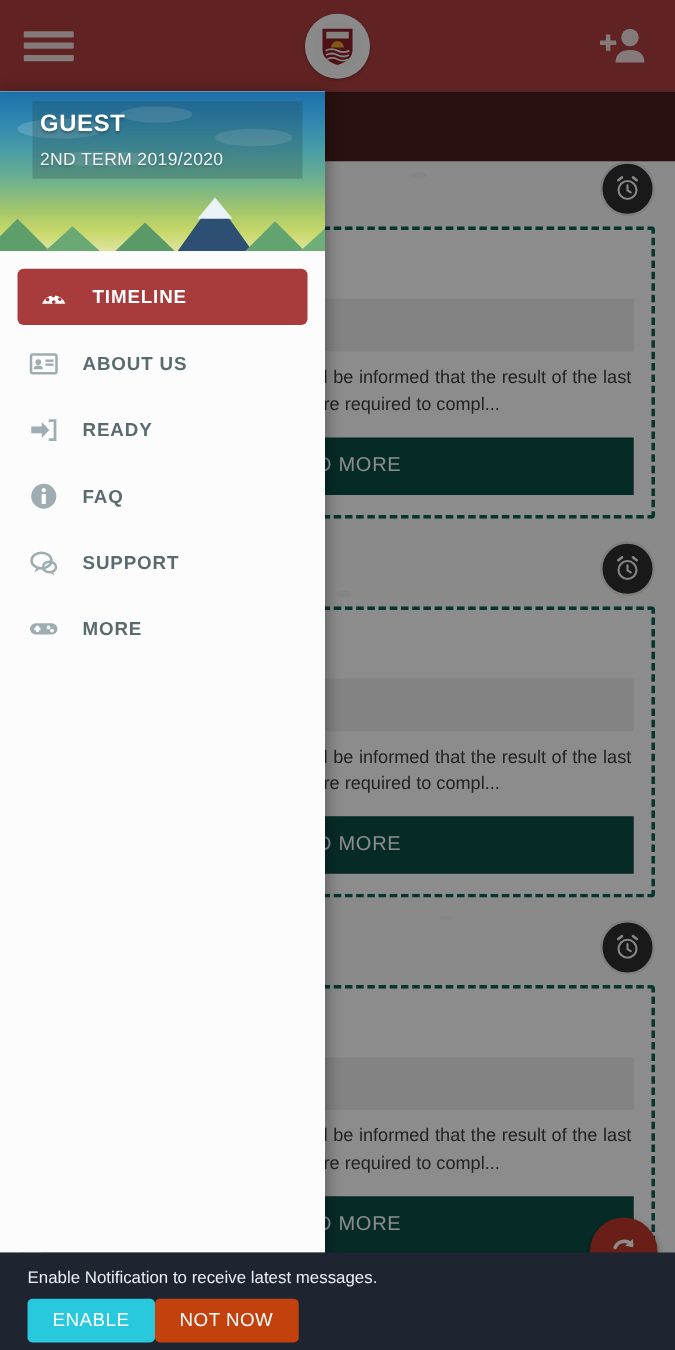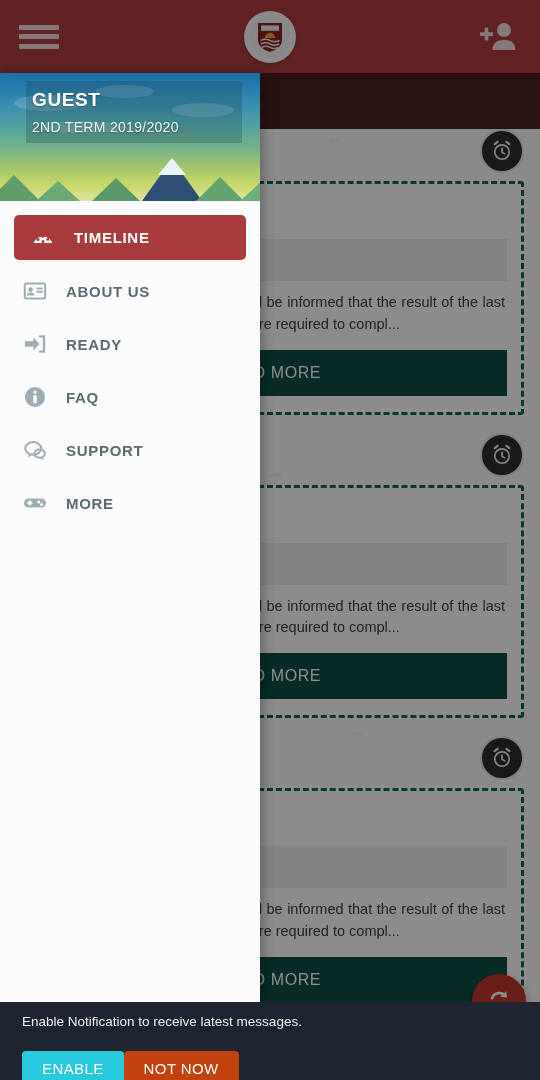--- a/index.html
+++ b/index.html
@@ -294,21 +294,21 @@
     position: absolute;
     left: 0; bottom: 0;
     width: 540px; height: 78px;
     background: #1f2530;
     z-index: 80;
     padding: 12px 22px 0 22px;
   }
   .notif-text {
     font-size: 13.5px;
     color: #eceef1;
-    margin-bottom: 22px;
+    margin-bottom: 10px;
   }
   .notif-btns { display: flex; gap: 0; }
   .notif-btn {
     border: none;
     font-family: inherit;
     font-size: 15px;
     letter-spacing: .4px;
     color: #ffffff;
     padding: 9px 20px;
     border-radius: 4px;

